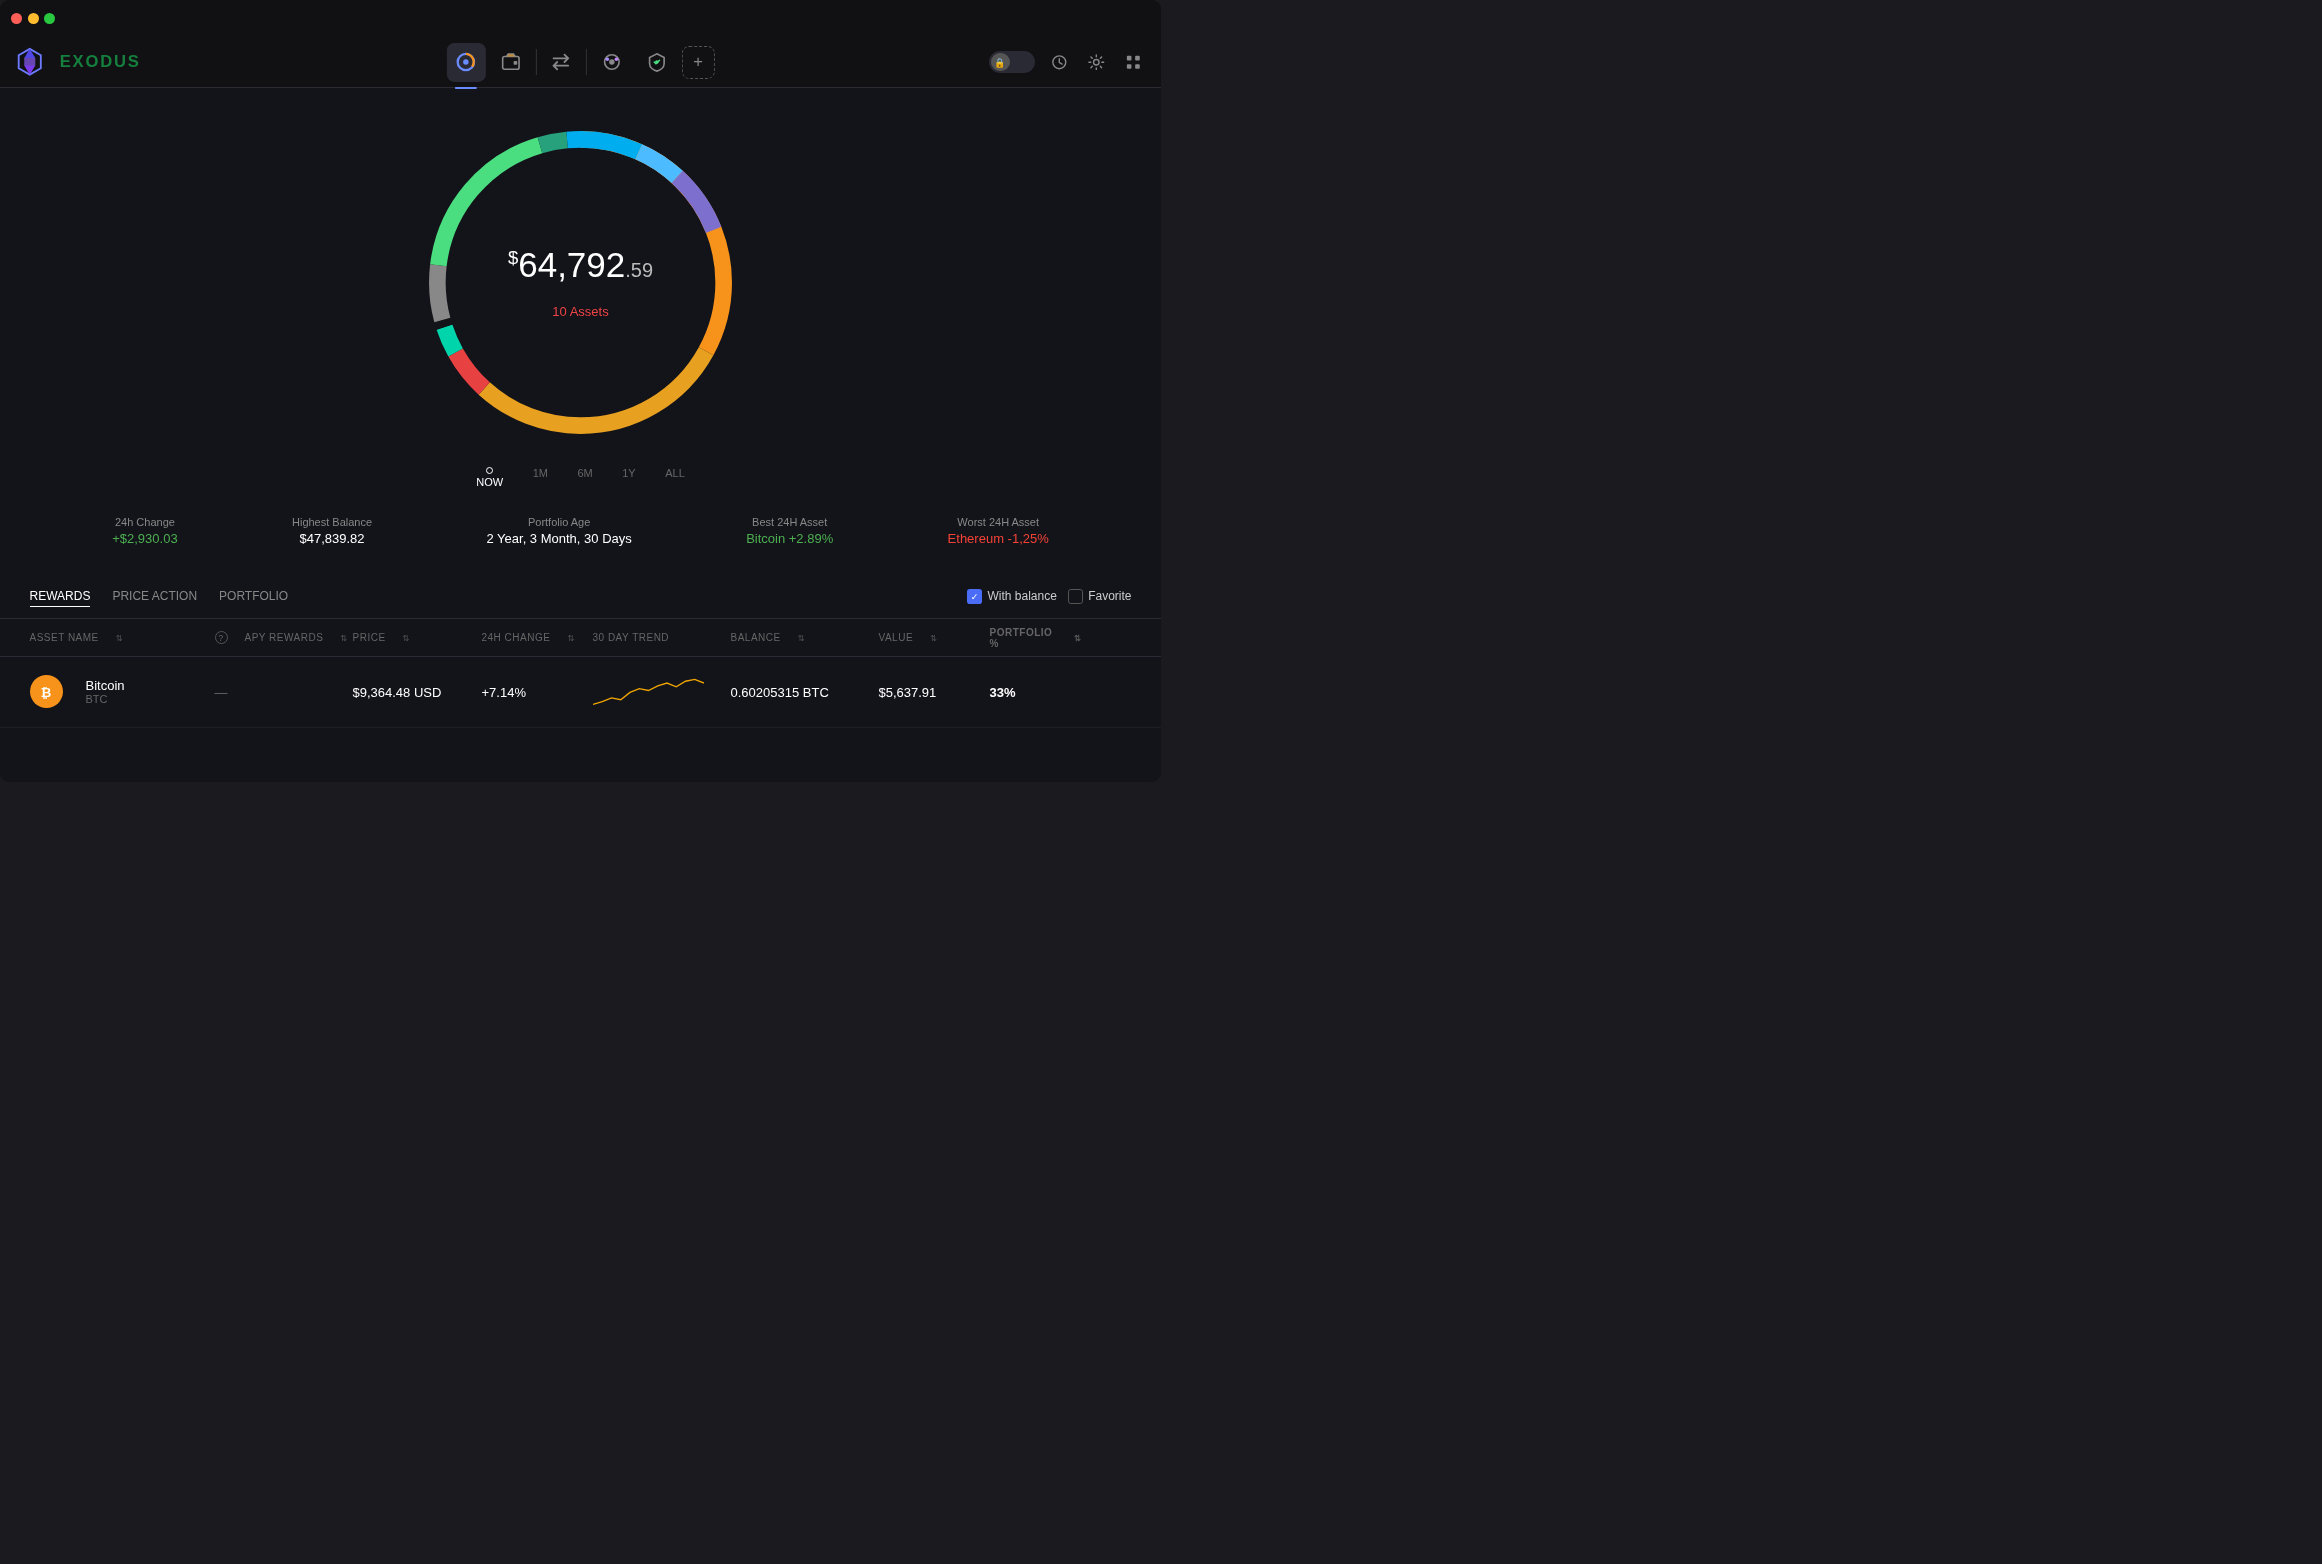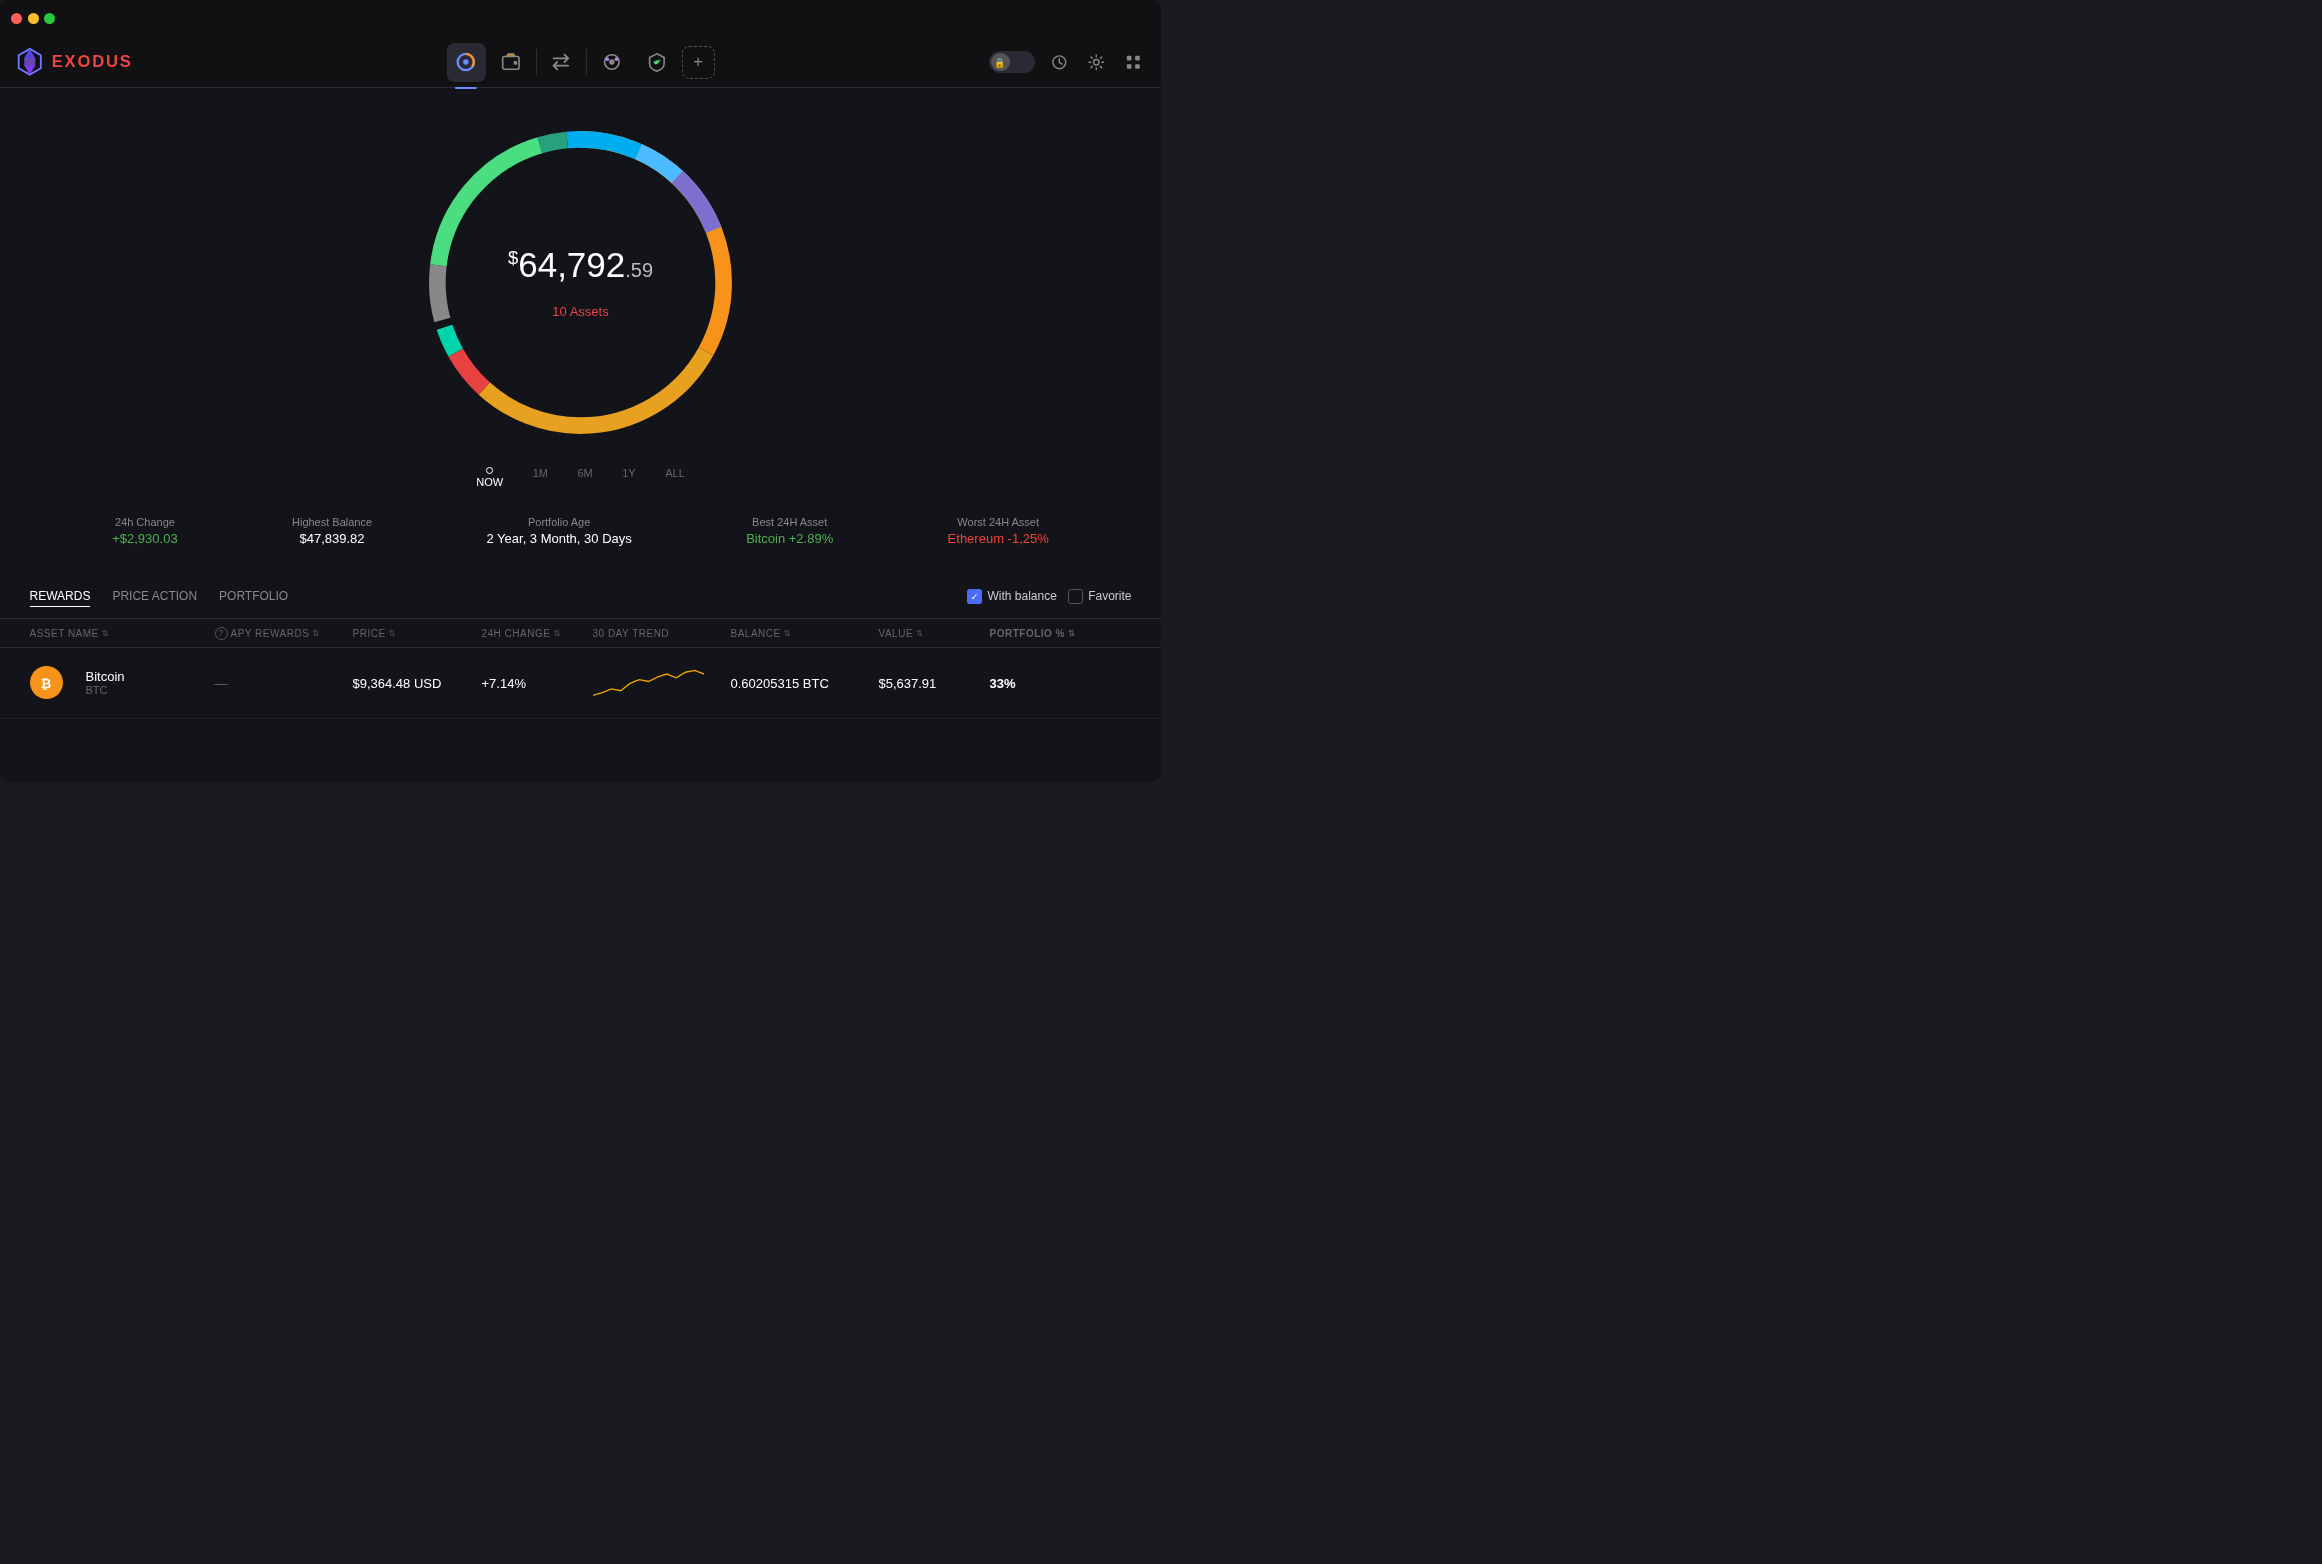--- a/index.html
+++ b/index.html
@@ -47,21 +47,22 @@
       margin-right: auto;
     }
     .logo-icon {
       width: 29.5px;
       height: 29.5px;
     }
     .logo-text {
       font-size: 16.6px;
       font-weight: 700;
       letter-spacing: 1.8px;
-      color: #ef4444;
+      color: #15803d;
+      margin-left: 8px;
     }
     .nav-center {
       display: flex;
       align-items: center;
       gap: 5.5px;
       position: absolute;
       left: 50%;
       transform: translateX(-50%);
     }
     .nav-btn {
@@ -294,21 +295,21 @@
       border-bottom: 0.9px solid #2a2a35;
       gap: 0;
     }
     .th {
       font-size: 10px;
       color: #666;
       text-transform: uppercase;
       letter-spacing: 0.5px;
       display: flex;
       align-items: center;
-      gap: 3px;
+      gap: 17px;
       cursor: pointer;
     }
     .th-sort {
       font-size: 8.3px;
       color: #555;
     }
     .col-name { width: 185px; }
     .col-apy { width: 138px; }
     .col-price { width: 129px; }
     .col-change { width: 111px; }

